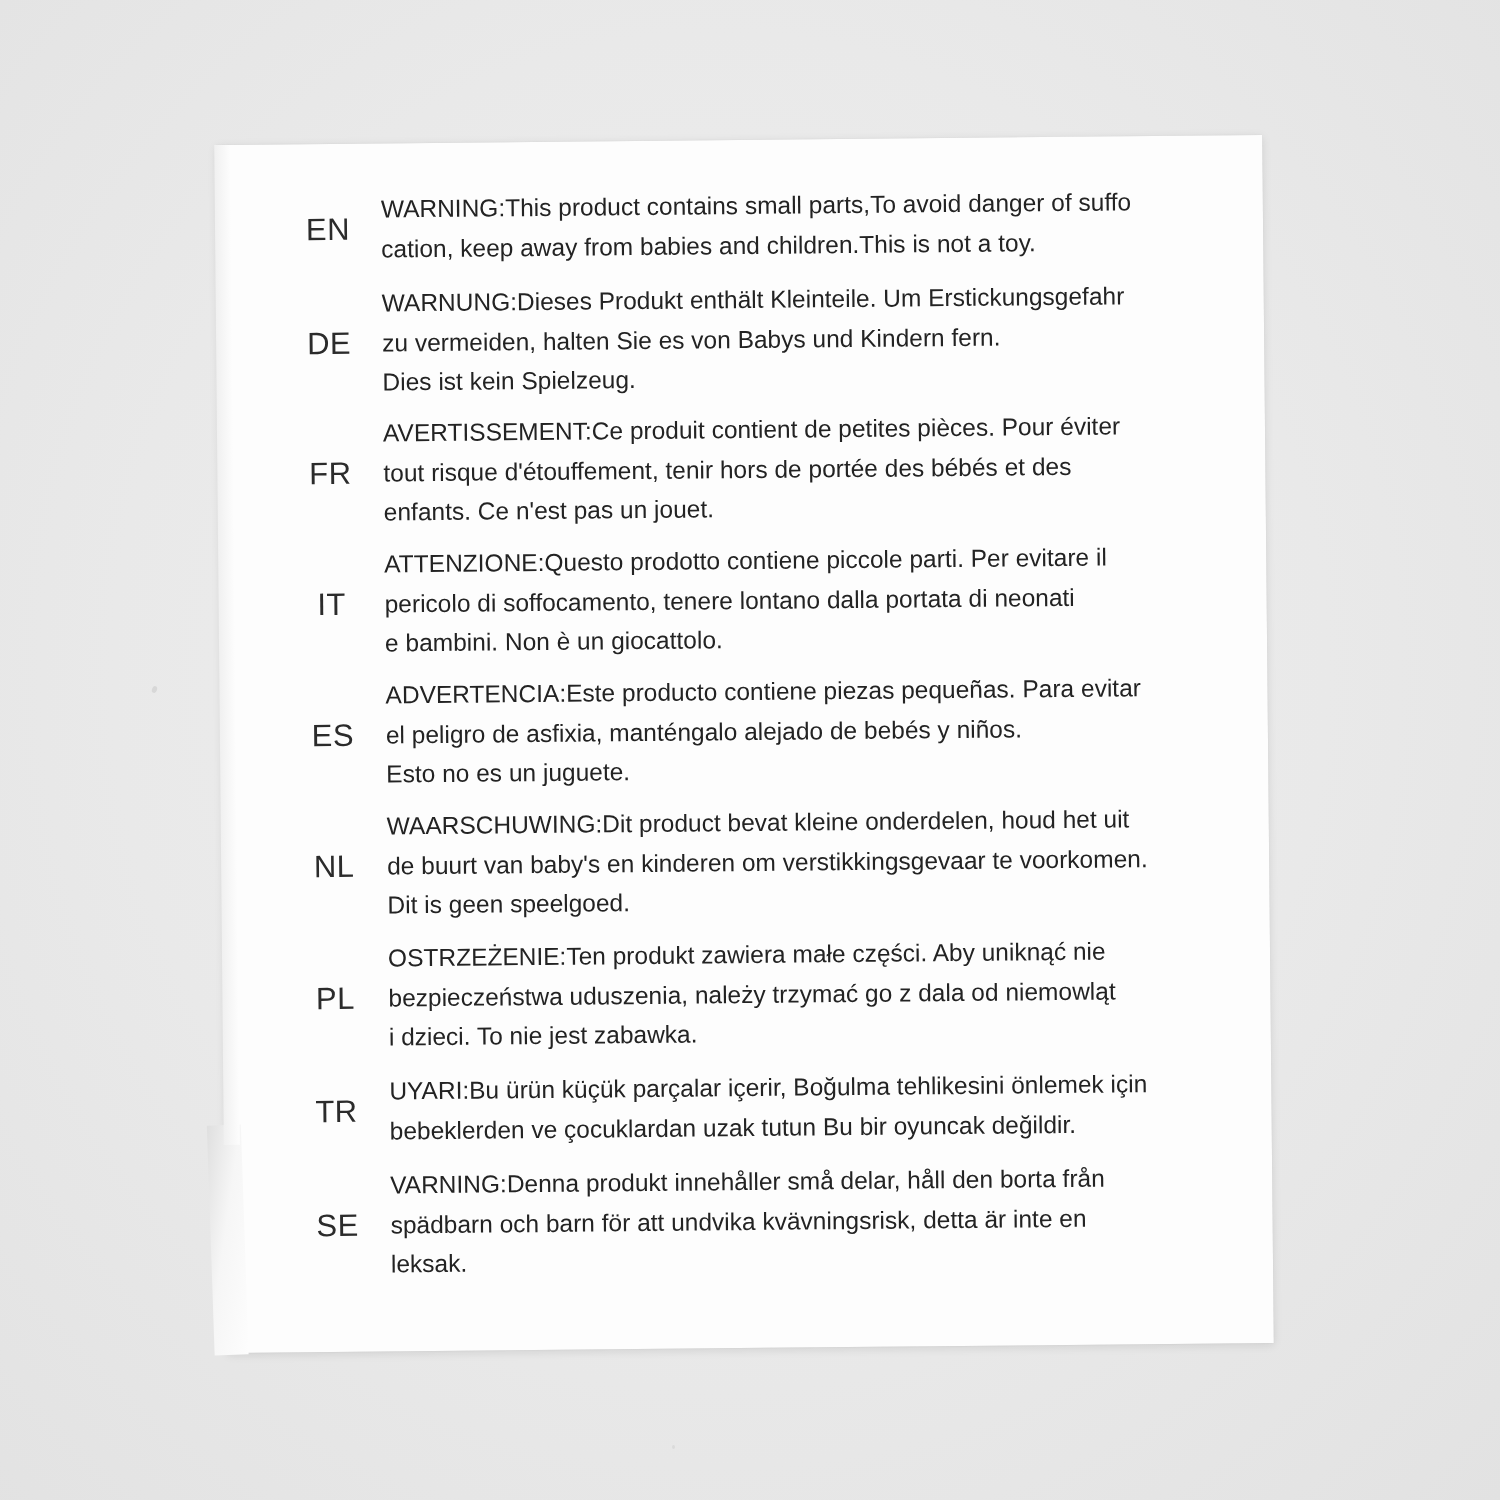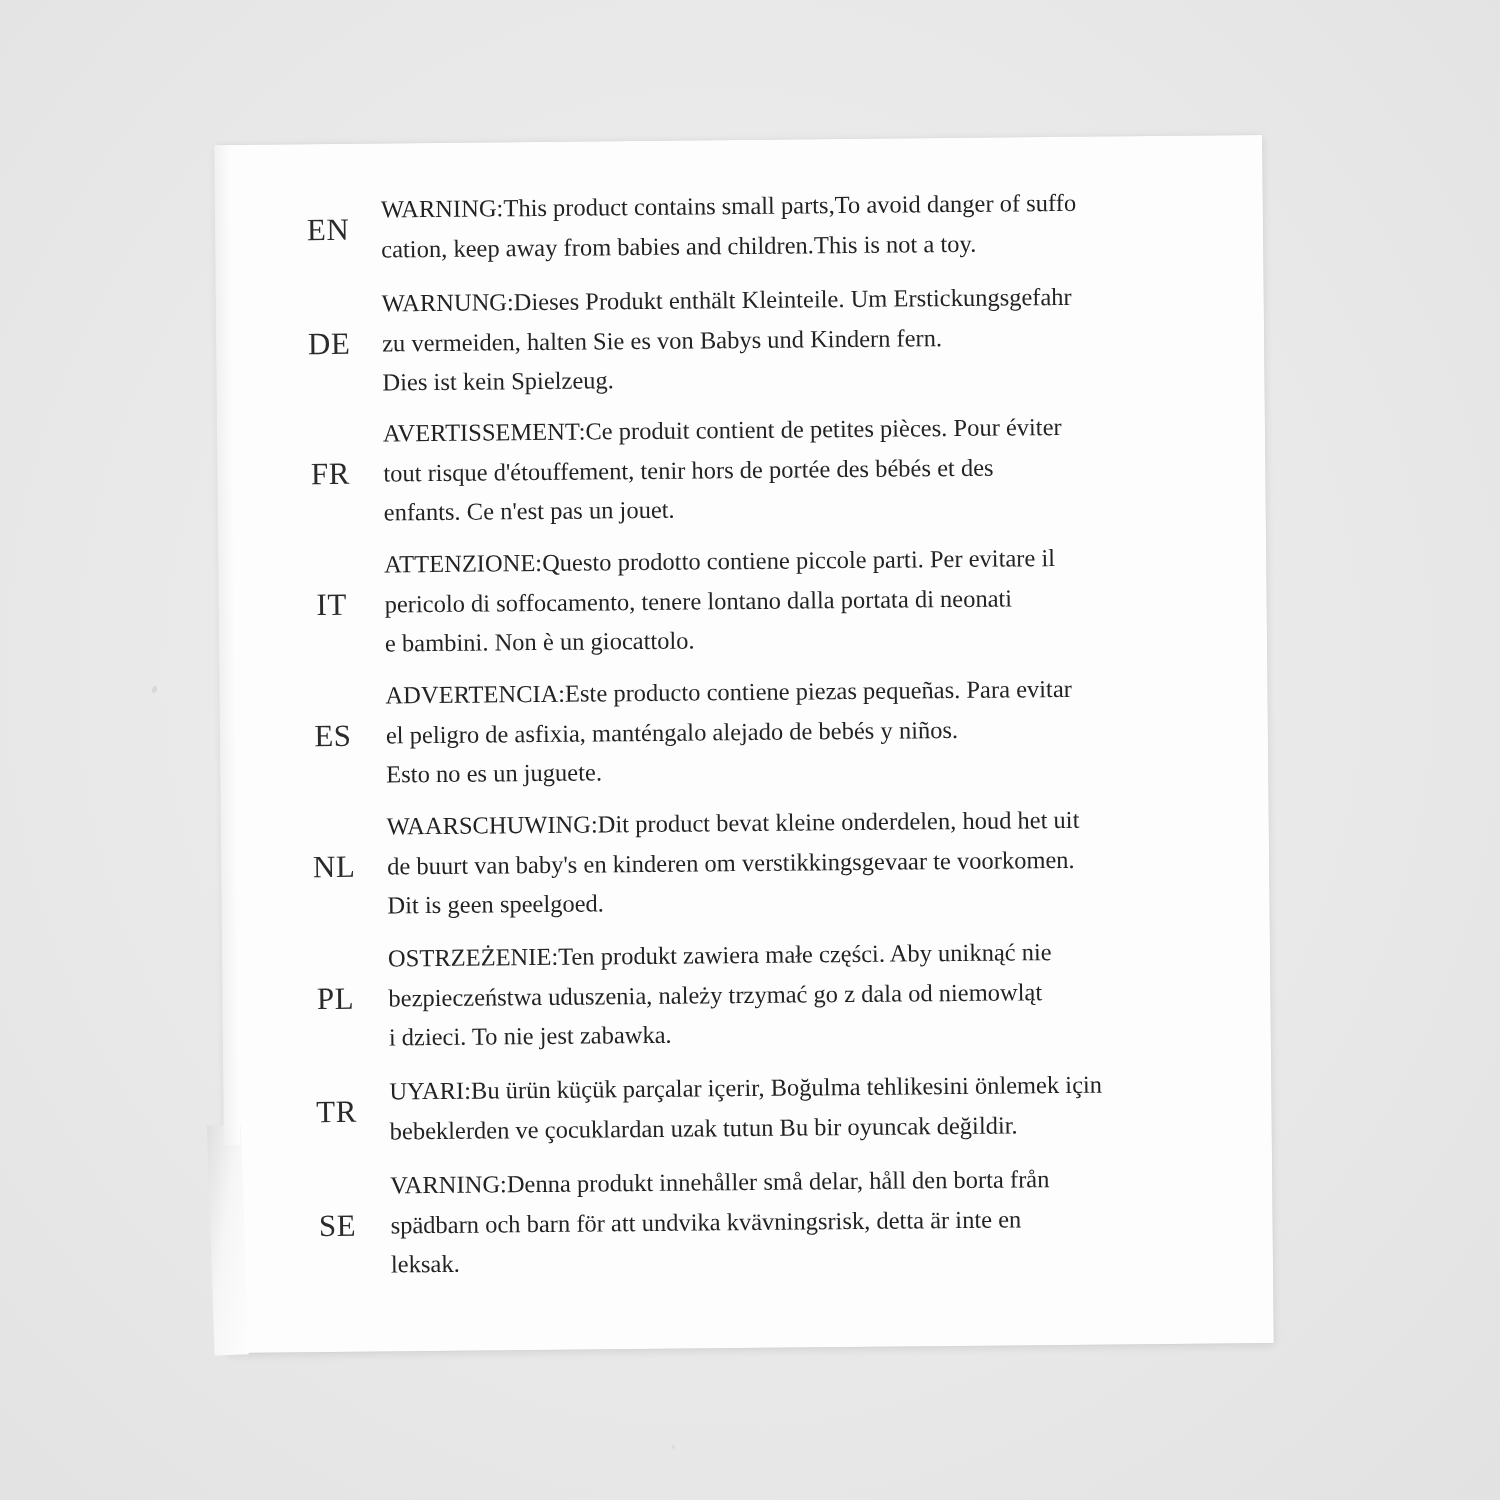--- a/index.html
+++ b/index.html
@@ -10,21 +10,20 @@
     overflow: hidden;
     background: #ececec;
     font-family: "Liberation Sans", sans-serif;
   }
 
   #scene {
     position: relative;
     width: 1500px;
     height: 1500px;
     background: radial-gradient(ellipse at 48% 45%, #efefef 0%, #e9e9e9 55%, #e2e2e2 100%);
-    font-family: Liberation Serif, serif;
   }
 
   
   .speck {
     position: absolute;
     background: #c9c9c9;
     border-radius: 50%;
     opacity: .55;
   }
   .speck.s1 { left: 152px; top: 686px; width: 5px; height: 7px; transform: rotate(18deg); }

